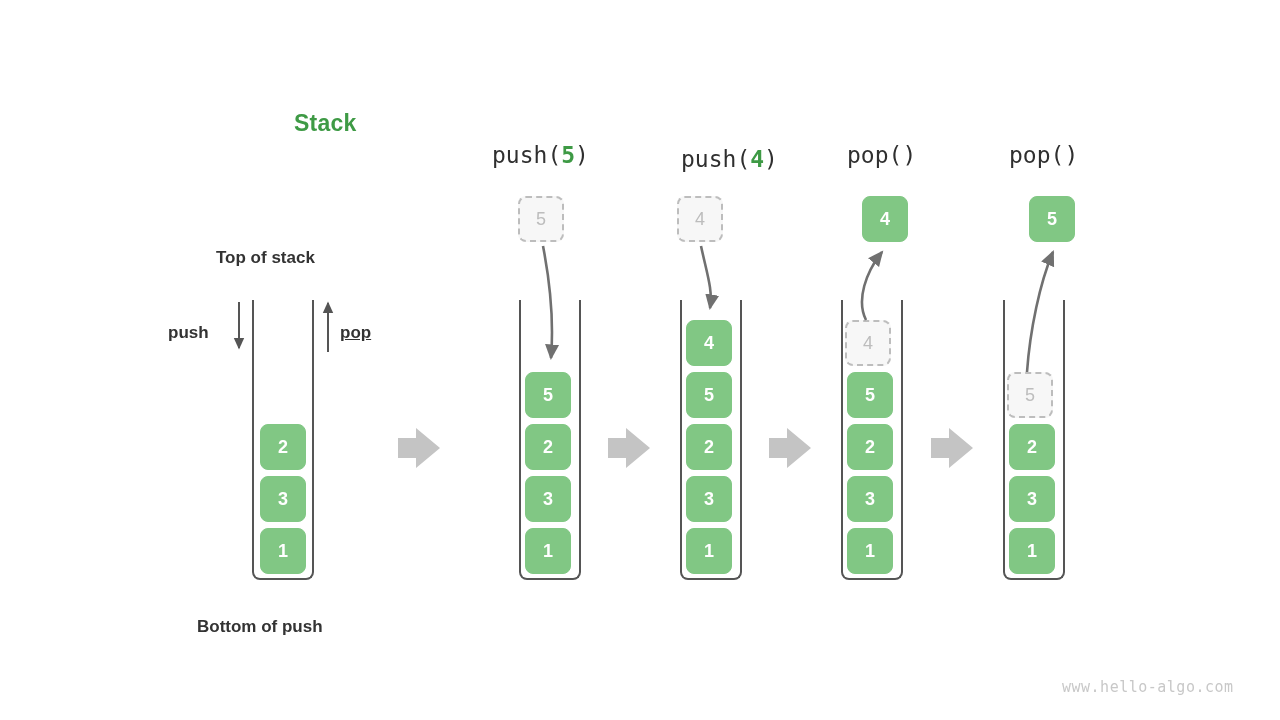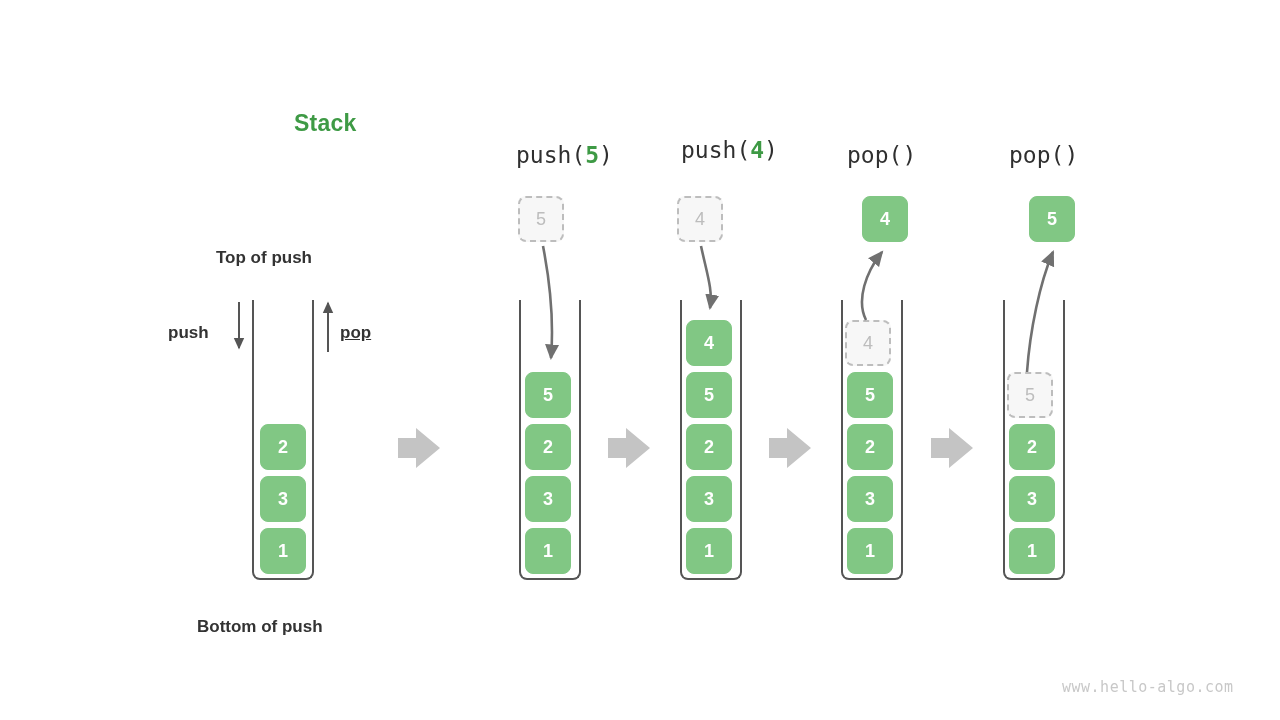--- a/index.html
+++ b/index.html
@@ -107,49 +107,49 @@
     pointer-events: none;
   }
 </style>
 </head>
 <body>
 
 <div class="canvas">
 
   <div class="abs stack-title" style="left:250px; top:110px;margin-left:44px;">Stack</div>
 
-  <div class="abs annot" style="left:216px; top:248px;">Top of push</div>
+  <div class="abs annot" style="left:216px; top:248px;">Top of stack</div>
 
   <div class="abs annot" style="left:197px; top:617px;">Bottom of push</div>
 
   <div class="abs annot" style="left:168px; top:323px;">push</div>
 
   <div class="abs annot" style="left:340px; top:323px;text-decoration:underline;">pop</div>
 
   <div class="stack-col">
     <div class="container-shape" style="left:252px; top:300px; width:62px; height:280px;"></div>
     <div class="cell solid" style="left:260px; top:424px;">2</div>
     <div class="cell solid" style="left:260px; top:476px;">3</div>
     <div class="cell solid" style="left:260px; top:528px;">1</div>
   </div>
 
-  <div class="abs op-label" style="left:516px; top:142px;">
+  <div class="abs op-label" style="left:492px; top:142px;">
     <span>push(</span><span class="arg">5</span><span>)</span>
   </div>
 
   <div class="stack-col">
     <div class="cell ghost" style="left:518px; top:196px;">5</div>
     <div class="container-shape" style="left:519px; top:300px; width:62px; height:280px;"></div>
     <div class="cell solid" style="left:525px; top:372px;">5</div>
     <div class="cell solid" style="left:525px; top:424px;">2</div>
     <div class="cell solid" style="left:525px; top:476px;">3</div>
     <div class="cell solid" style="left:525px; top:528px;">1</div>
   </div>
 
-  <div class="abs op-label" style="left:681px; top:137px;">
+  <div class="abs op-label" style="left:681px; top:146px;">
     <span>push(</span><span class="arg">4</span><span>)</span>
   </div>
 
   <div class="stack-col">
     <div class="cell ghost" style="left:677px; top:196px;">4</div>
     <div class="container-shape" style="left:680px; top:300px; width:62px; height:280px;"></div>
     <div class="cell solid" style="left:686px; top:320px;">4</div>
     <div class="cell solid" style="left:686px; top:372px;">5</div>
     <div class="cell solid" style="left:686px; top:424px;">2</div>
     <div class="cell solid" style="left:686px; top:476px;">3</div>

